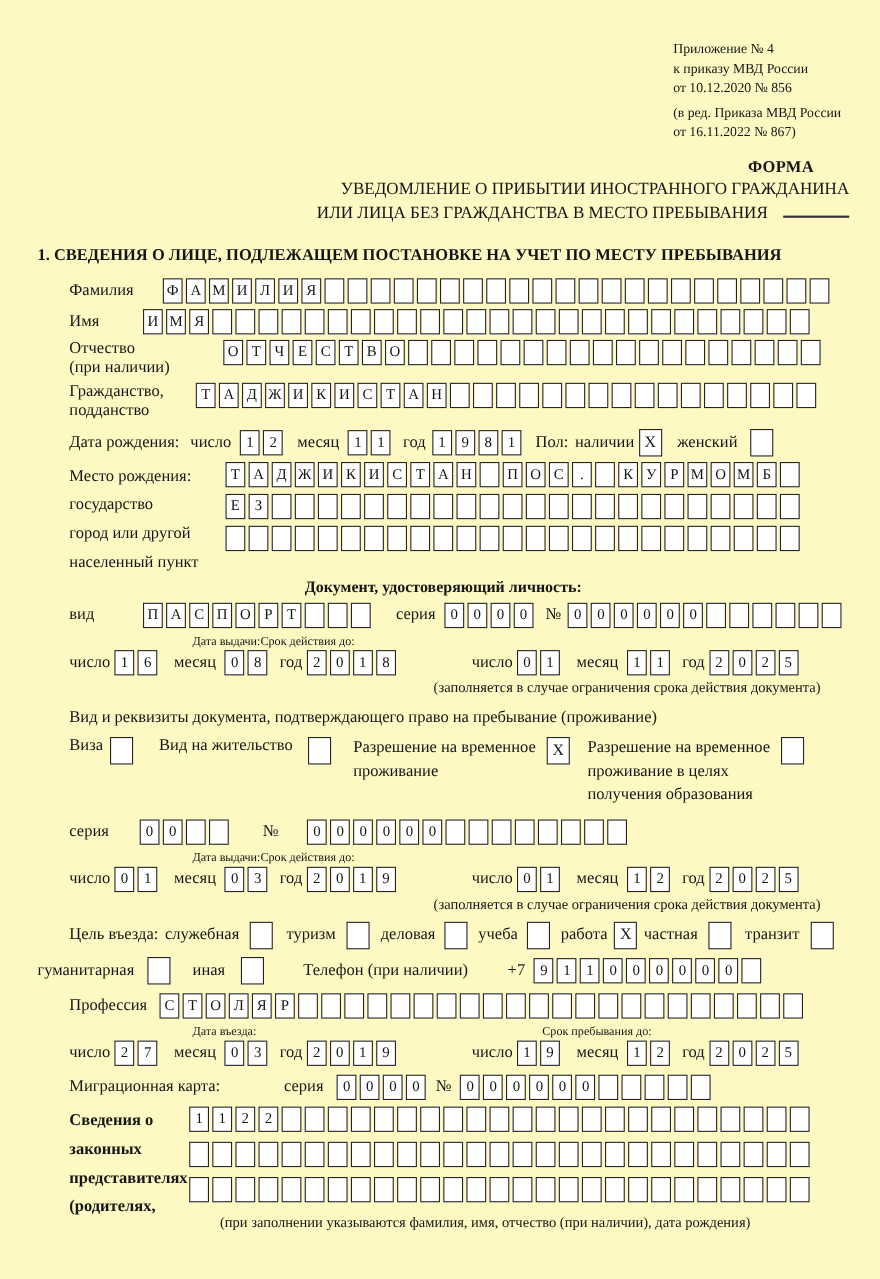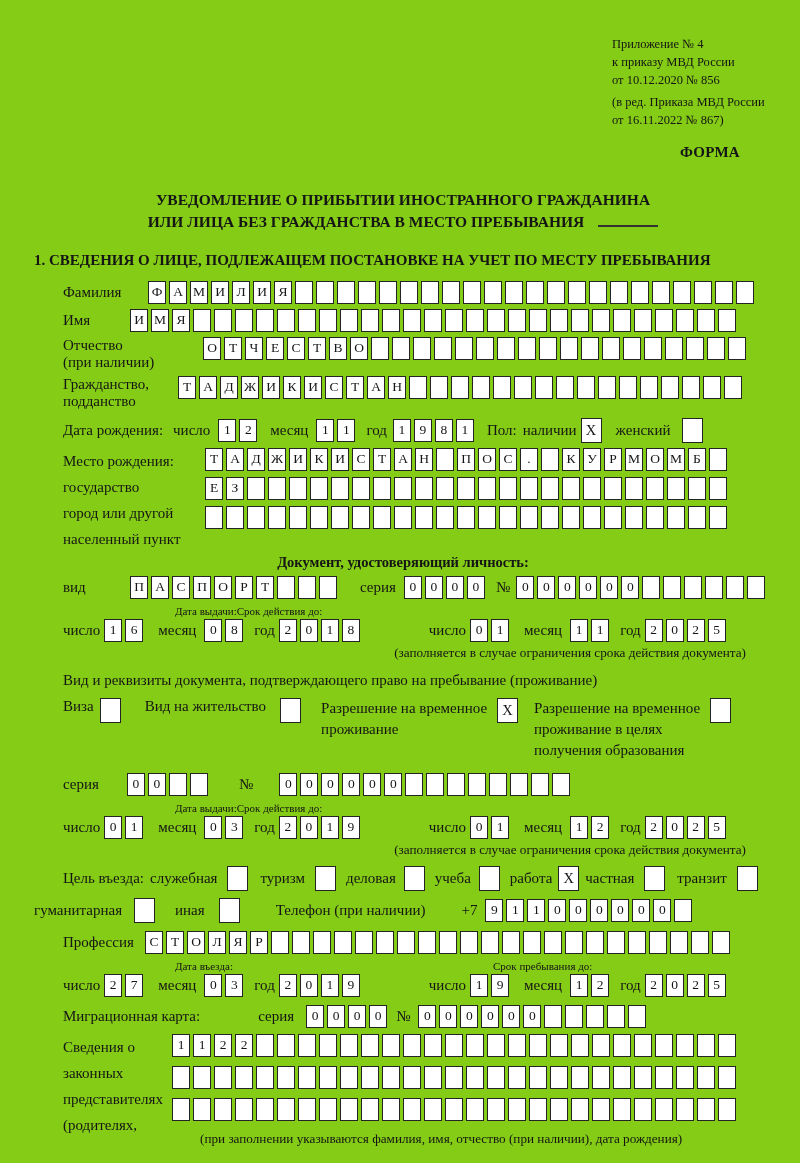--- a/index.html
+++ b/index.html
@@ -1,41 +1,41 @@
 <!DOCTYPE html>
 <html><head>
 <meta charset="utf-8">
 <style>
   html,body{margin:0;padding:0;background:#fff;}
   .page{
-    width:800px;height:1163px;box-sizing:border-box;background:#84cc16;
+    width:800px;height:1163px;box-sizing:border-box;background:#fef9c3;
     font-family:"Liberation Serif","DejaVu Serif",serif;color:#151515;
     padding:36px 28px 0 34px;position:relative;overflow:hidden;
   }
   
   .appendix{margin-left:578px;font-size:12.5px;line-height:1.42;white-space:nowrap;}
   .edition{margin-top:5px;}
   .forma{text-align:right;padding-right:32px;font-weight:bold;font-size:15px;margin-top:14px;letter-spacing:.3px;}
-  .title{text-align:center;font-weight:bold;font-size:15.5px;margin-top:28px;line-height:1.45;}
+  .title{text-align:right;font-weight:normal;font-size:15.5px;margin-top:0;line-height:1.45;}
   .blank-line{display:inline-block;width:60px;border-bottom:2px solid #333;height:13px;margin-left:14px;}
   .section-heading{font-weight:bold;font-size:15px;margin-top:18px;}
 
   
   .cells{display:flex;flex:0 0 auto;}
   .cell{flex:0 0 auto;width:16px;height:21px;border:1.5px solid #242424;margin-right:3px;
         display:inline-flex;align-items:center;justify-content:center;font-size:13.5px;background:#fff;}
   .cbox{flex:0 0 auto;width:19px;height:23px;border:1.5px solid #242424;display:inline-flex;
         align-items:center;justify-content:center;font-size:14.5px;background:#fff;}
 
   .row{display:flex;align-items:center;margin-top:5px;font-size:15px;}
   .row.top{align-items:flex-start;}
   .indent{margin-left:29px;}
   .lbl{flex:0 0 auto;}
   .lblcol{flex:0 0 auto;font-size:15px;}
-  .w67{width:67px;}.w140{width:140px;}.w115{width:115px;}.w142{width:142px;}.w82{width:82px;}.w109{width:109px;}
+  .w67{width:67px;}.w140{width:140px;}.w115{width:115px;}.w142{width:142px;}.w82{width:82px;}.w109{width:109px;font-weight:bold;}
   .g4{margin-left:4px;}.g6{margin-left:6px;}.g8{margin-left:8px;}.g10{margin-left:10px;}
   .g12{margin-left:12px;}.g14{margin-left:14px;}.g16{margin-left:16px;}.g20{margin-left:20px;}
   .g24{margin-left:24px;}.g36{margin-left:36px;}.g58{margin-left:58px;}.g66{margin-left:66px;}
 
   .dlr{display:flex;margin-left:29px;margin-top:6px;font-size:11px;}
   .dlr .l1{margin-left:112px;}
   .dlr .l2{}
   .dlr3 .l2{margin-left:260px;}
   .note-right{text-align:right;padding-right:26px;font-size:13.2px;margin-top:3px;}
   .intro{margin-left:29px;margin-top:8px;font-size:15px;line-height:1.55;}

